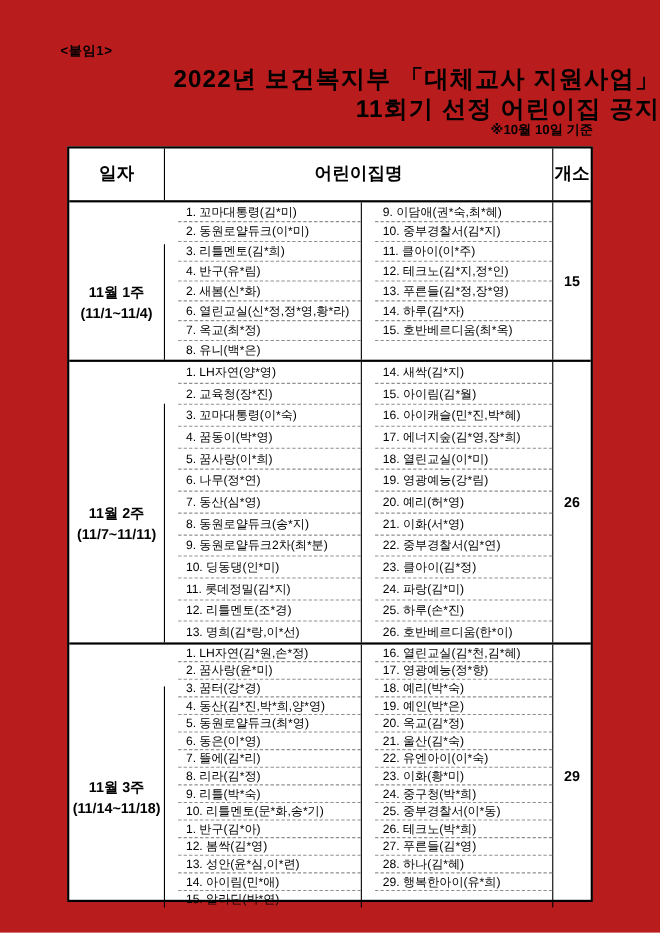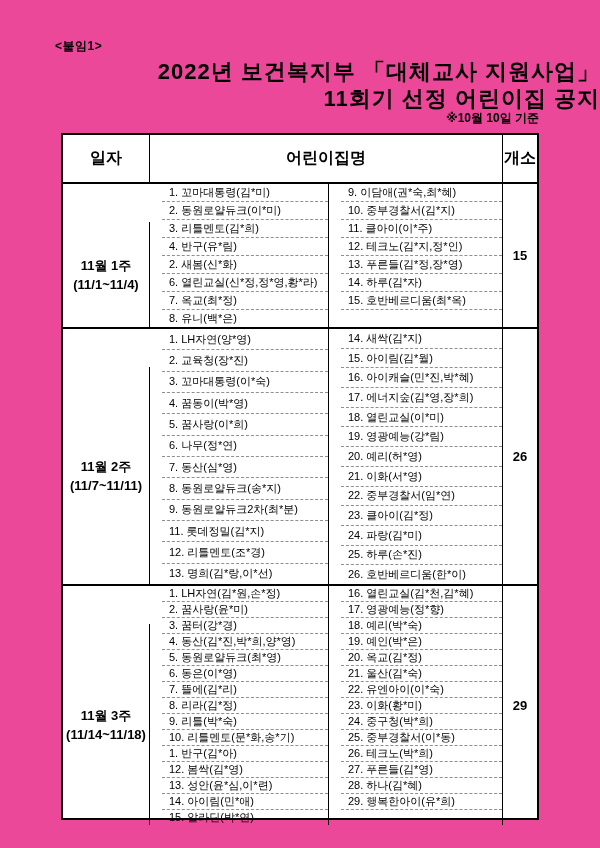--- a/index.html
+++ b/index.html
@@ -1,18 +1,18 @@
 <!DOCTYPE html>
 <html><head>
 <meta charset="utf-8">
 <style>
   * { margin:0; padding:0; box-sizing:border-box; }
   html,body { background:#ffffff; }
   .page {
-    position:relative; width:600px; height:848px; background:#ec4899;
+    position:relative; width:600px; height:848px; background:#b91c1c;
     color:#000; font-family:"Liberation Sans","DejaVu Sans",sans-serif;
     overflow:hidden; margin:0 auto;
   }
   .attach-label { position:absolute; left:55px; top:38px; font-size:12px; font-weight:bold; letter-spacing:0.5px; }
   .doc-title { position:absolute; left:0; right:0; top:58px; text-align:right; font-weight:bold; font-size:22px; line-height:27px; letter-spacing:1px; }
   .note { position:absolute; right:61px; top:110px; font-size:12px; font-weight:bold; }
 
   .table { position:absolute; left:61px; top:133px; width:478px; border:2px solid #000; background:#fff; }
 
   .header-row { display:grid; grid-template-columns:87px 353px 34px; height:49px; border-bottom:2px solid #000; }
@@ -87,20 +87,21 @@
           <div class="entry-col">
             <div class="entry-row">1. LH자연(양*영)</div>
             <div class="entry-row">2. 교육청(장*진)</div>
             <div class="entry-row">3. 꼬마대통령(이*숙)</div>
             <div class="entry-row">4. 꿈동이(박*영)</div>
             <div class="entry-row">5. 꿈사랑(이*희)</div>
             <div class="entry-row">6. 나무(정*연)</div>
             <div class="entry-row">7. 동산(심*영)</div>
             <div class="entry-row">8. 동원로얄듀크(송*지)</div>
             <div class="entry-row">9. 동원로얄듀크2차(최*분)</div>
+            <div class="entry-row">10. 딩동댕(인*미)</div>
             <div class="entry-row">11. 롯데정밀(김*지)</div>
             <div class="entry-row">12. 리틀멘토(조*경)</div>
             <div class="entry-row">13. 명희(김*랑,이*선)</div>
           </div>
           <div class="entry-col">
             <div class="entry-row">14. 새싹(김*지)</div>
             <div class="entry-row">15. 아이림(김*월)</div>
             <div class="entry-row">16. 아이캐슬(민*진,박*혜)</div>
             <div class="entry-row">17. 에너지숲(김*영,장*희)</div>
             <div class="entry-row">18. 열린교실(이*미)</div>

